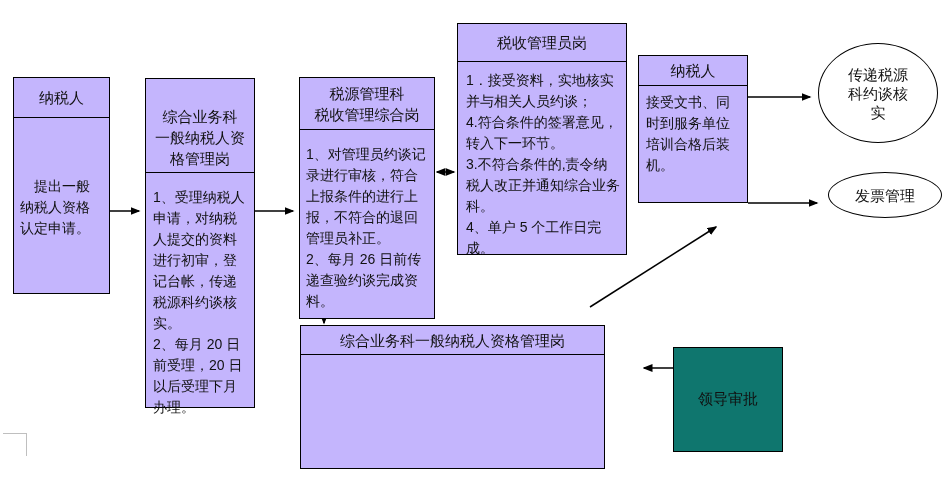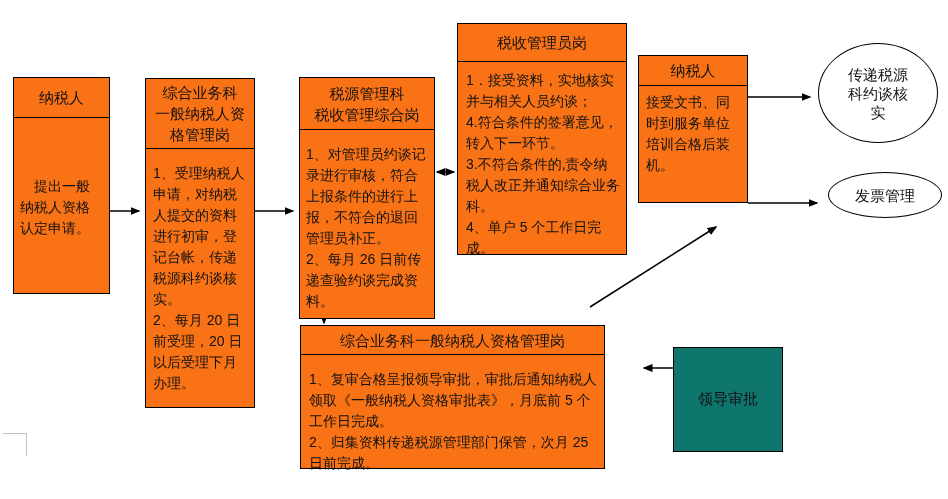--- a/index.html
+++ b/index.html
@@ -1,20 +1,20 @@
 <!DOCTYPE html>
 <html><head>
 <meta charset="utf-8">
 <style>
   html,body{margin:0;padding:0;background:#fff;}
   .stage{
     position:relative;width:948px;height:499px;background:#ffffff;overflow:hidden;
     font-family:"Liberation Sans",sans-serif;color:#111;
   }
-  .shape{position:absolute;box-sizing:border-box;border:1.5px solid #000;background:#f97316;}
+  .shape{position:absolute;box-sizing:border-box;border:1.5px solid #000;background:#c4b5fd;}
   .shape-title{
     box-sizing:border-box;display:flex;align-items:center;justify-content:center;
     text-align:center;border-bottom:1.5px solid #000;font-size:15px;line-height:21px;
     white-space:pre-line;padding:2px 4px;
   }
   .shape-body{box-sizing:border-box;font-size:14px;line-height:21px;}
   .pline{margin:0;}
   .ellipse{
     position:absolute;box-sizing:border-box;border:1.5px solid #000;border-radius:50%;
     display:flex;align-items:center;justify-content:center;text-align:center;
@@ -54,21 +54,21 @@
   </svg>
 
   <div class="shape" style="left:13px;top:77px;width:97px;height:217px;">
     <div class="shape-title" style="height:40px;">纳税人</div>
     <div class="shape-body" style="padding:58px 6px 0 6px;">
       <p class="pline" style="text-indent:14px;">提出一般纳税人资格认定申请。</p>
     </div>
   </div>
 
   <div class="shape" style="left:145px;top:78px;width:110px;height:330px;">
-    <div class="shape-title" style="height:70px;padding:2px 7px;">综合业务科
+    <div class="shape-title" style="height:70px;padding:2px 7px;margin-top:24px;">综合业务科
 一般纳税人资格管理岗</div>
     <div class="shape-body" style="padding:14px 7px 0 7px;">
       <p class="pline">1、受理纳税人申请，对纳税人提交的资料进行初审，登记台帐，传递税源科约谈核实。</p>
       <p class="pline">2、每月 20 日前受理，20 日以后受理下月办理。</p>
     </div>
   </div>
 
   <div class="shape" style="left:299px;top:55px;width:136px;height:242px;margin-top:22px;">
     <div class="shape-title" style="height:52px;">税源管理科
 税收管理综合岗</div>
@@ -90,24 +90,20 @@
 
   <div class="shape" style="left:638px;top:55px;width:110px;height:148px;">
     <div class="shape-title" style="height:30px;">纳税人</div>
     <div class="shape-body" style="padding:6px 6px 0 7px;">
       <p class="pline">接受文书、同时到服务单位培训合格后装机。</p>
     </div>
   </div>
 
   <div class="shape" style="left:300px;top:325px;width:305px;height:144px;">
     <div class="shape-title" style="height:29px;">综合业务科一般纳税人资格管理岗</div>
-    <div class="shape-body" style="padding:14px 6px 0 8px;">
-      <p class="pline">1、复审合格呈报领导审批，审批后通知纳税人领取《一般纳税人资格审批表》，月底前 5 个工作日完成。</p>
-      <p class="pline">2、归集资料传递税源管理部门保管，次月 25 日前完成。</p>
-    </div>
   </div>
 
   <div class="plain-box" style="left:673px;top:347px;width:110px;height:105px;">
     <span>领导审批</span>
   </div>
 
   <div class="ellipse" style="left:818px;top:43px;width:120px;height:100px;">
     <span style="display:inline-block;width:62px;">传递税源科约谈核实</span>
   </div>
   <div class="ellipse" style="left:828px;top:172px;width:114px;height:46px;">

